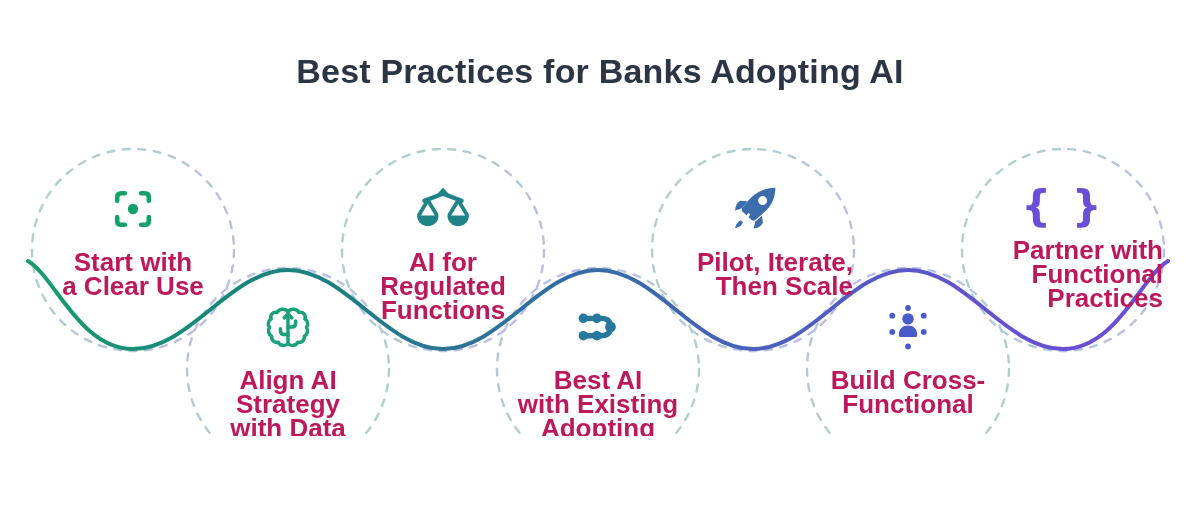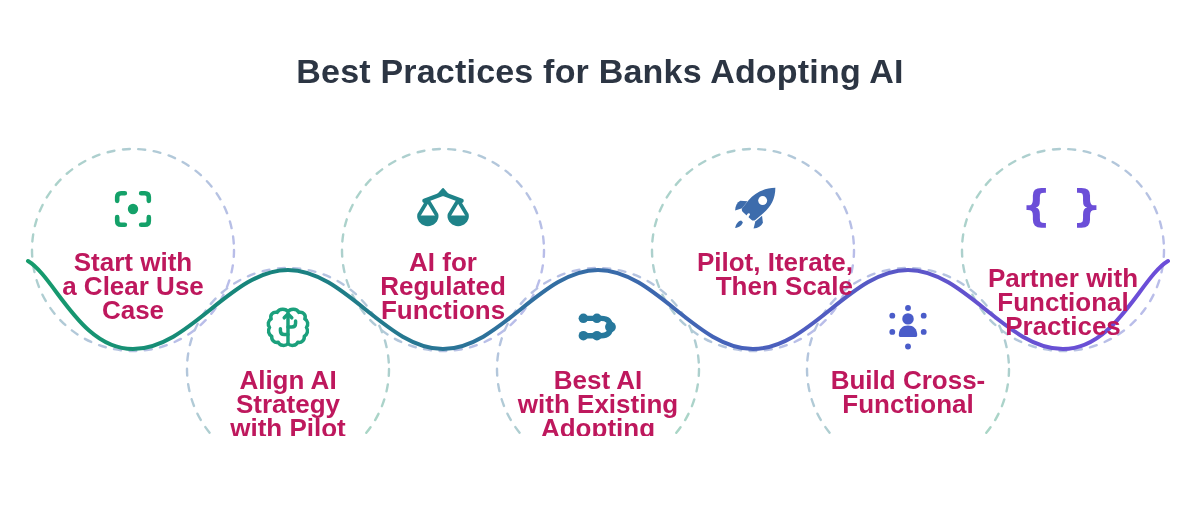--- a/index.html
+++ b/index.html
@@ -100,21 +100,20 @@
         <path d="M15.5 7.5 H11.5 C9 7.5 7.5 9 7.5 11.5 V15.5"></path>
         <path d="M32.5 7.5 H36.5 C39 7.5 40.5 9 40.5 11.5 V15.5"></path>
         <path d="M7.5 32.5 V36.5 C7.5 39 9 40.5 11.5 40.5 H15.5"></path>
         <path d="M40.5 32.5 V36.5 C40.5 39 39 40.5 36.5 40.5 H32.5"></path>
         <circle cx="24" cy="24" r="5.4" fill="currentColor" stroke="none"></circle>
       </svg>
     </div>
     <div class="label">
       <div>Start with</div>
       <div>a Clear Use</div>
-      <div>Case</div>
     </div>
   </div>
 
   <div class="item" style="left:188px;top:300px;">
     <div class="iconbox" style="color: rgb(27, 160, 124);">
       <svg width="52" height="52" viewBox="0 0 48 48" fill="none" stroke="currentColor" stroke-width="3.2" stroke-linecap="round" stroke-linejoin="round">
         <path d="M24 10
                  C 22 6.8, 16 6.8, 14 10.5
                  C 10 9.5, 7 13, 8.5 16.5
                  C 5.5 18, 5 22, 7 24.5
@@ -128,21 +127,21 @@
                  C 41 13, 38 9.5, 34 10.5
                  C 32 6.8, 26 6.8, 24 10 Z"></path>
         <path d="M24 12 V 39"></path>
         <path d="M20.5 15.5 L24 12 L27.5 15.5"></path>
         <path d="M24 24 h3.5 c2.2 0 3.5 -1.5 3.5 -3.5 V18.5"></path>
         <path d="M24 31 h-3.5 c-2.2 0 -3.5 -1.5 -3.5 -3.5 V25.5"></path>
       </svg>
     </div>
     <div class="label">
       <div>Align AI Strategy</div>
-      <div>with Pilot</div>
+      <div>with Data</div>
       <div>Strategy</div>
     </div>
   </div>
 
   <div class="item" style="left:343px;top:182px;">
     <div class="iconbox" style="color: rgb(31, 131, 137);">
       <svg width="56" height="50" viewBox="0 0 48 42" fill="none" stroke="currentColor" stroke-width="3.2" stroke-linecap="round" stroke-linejoin="round">
         <path d="M24 4 L28 8.5 H20 Z" fill="currentColor" stroke-width="2"></path>
         <path d="M8 14 L24 8 L40 14" stroke-width="3.6"></path>
         <path d="M3.5 26 L11 13.5 L18.5 26"></path>
@@ -212,20 +211,20 @@
     <div class="label">
       <div>Build Cross-</div>
       <div>Functional</div>
     </div>
   </div>
 
   <div class="item" style="left:963px;top:180px;">
     <div class="iconbox" style="color: rgb(107, 78, 216);">
       <span class="braces">{ }</span>
     </div>
-    <div class="label" style="margin-top:32px;">
+    <div class="label" style="margin-top:4px;text-align:right;">
       <div>Partner with</div>
       <div>Functional</div>
       <div>Practices</div>
     </div>
   </div>
 
 </div>
 
 </body></html>

